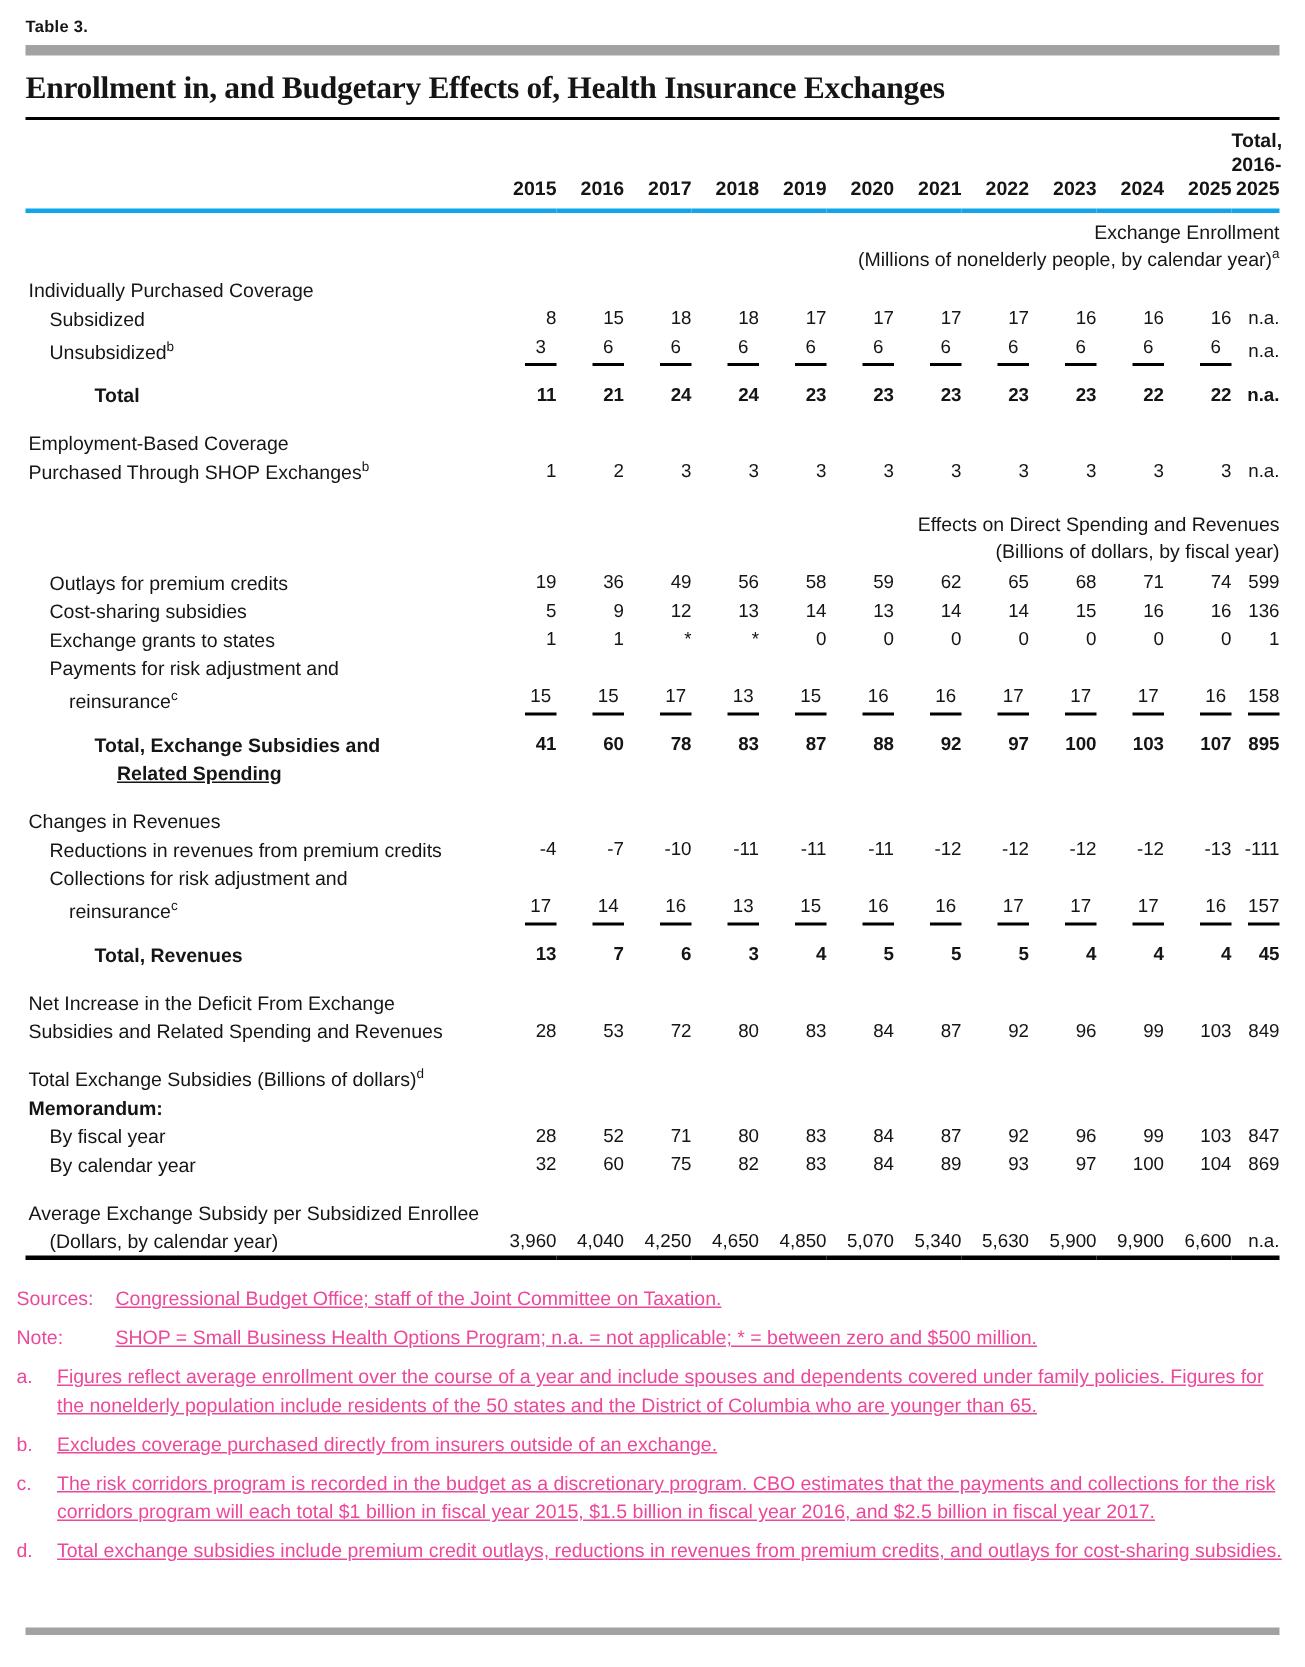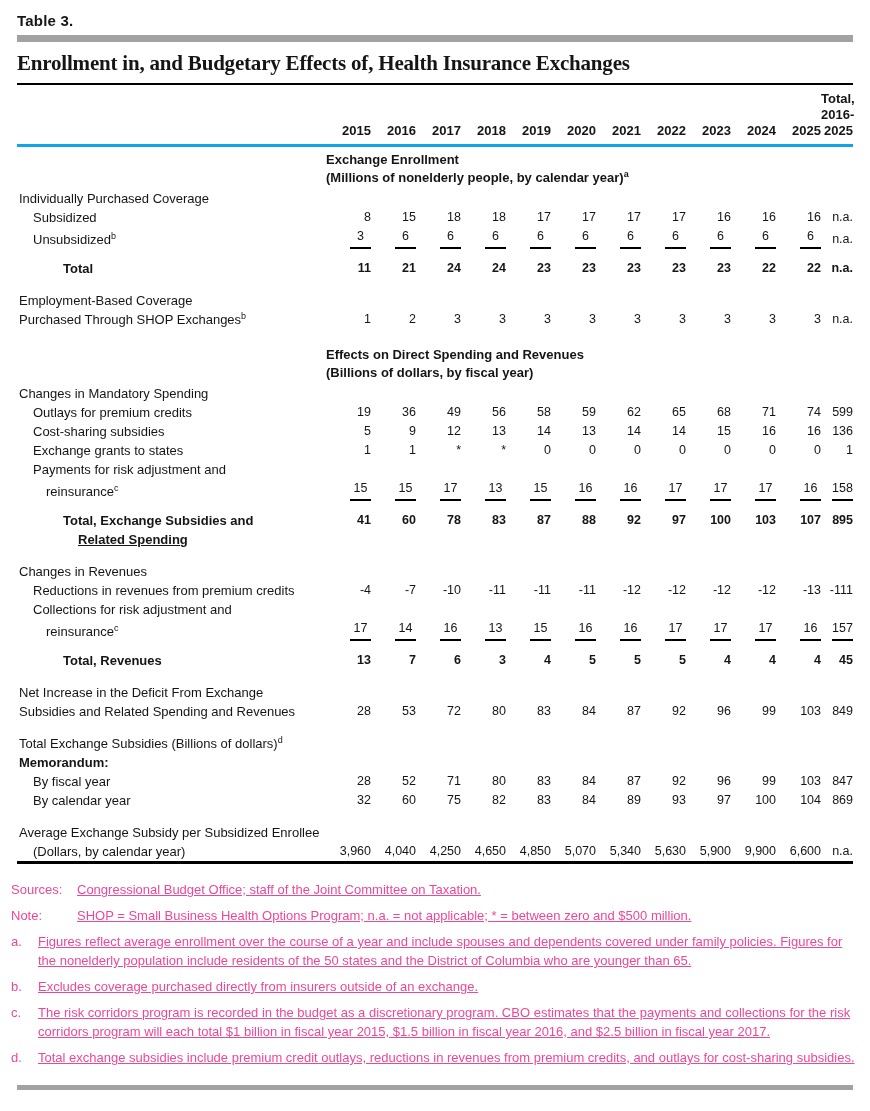--- a/index.html
+++ b/index.html
@@ -3,21 +3,21 @@
 <meta charset="utf-8">
 <style>
   html,body { margin:0; padding:0; background:#fff; }
   body {
     width:870px; height:1111px; overflow:hidden; position:relative;
     font-family:"Liberation Sans", sans-serif; color:#151515;
     -webkit-font-smoothing:antialiased;
   }
   .page { padding:12px 17px 0 17px; }
 
-  .table-label { font-size:15px; font-weight:bold; letter-spacing:0.2px; }
+  .table-label { font-size:11px; font-weight:bold; letter-spacing:0.2px; }
   .gray-bar { height:7px; background:#a2a2a2; margin-top:6px; }
   .doc-title {
     font-family:"Liberation Serif", serif; font-weight:bold;
     font-size:21px; letter-spacing:-0.2px; margin:9px 0 7px 0;
   }
   .title-rule { border-top:2px solid #000; }
 
   table.main { border-collapse:collapse; table-layout:fixed; width:836px; border-bottom:3px solid #000; }
   col.c-lbl { width:309px; }
   col.c-yr  { width:45px; }
@@ -45,21 +45,21 @@
   tr.twoline td.num { vertical-align:top; padding-top:5px; }
   tr.twoline td.lbl { padding-top:5px; }
 
   tr.rul td { padding-bottom:5px; }
   span.u {
     display:inline-block; min-width:21px; text-align:center;
     border-bottom:2.5px solid #000; padding-bottom:1px;
   }
 
   tr.section td.sec {
-    text-align:left; font-weight:bold; font-size:13px;
+    text-align:right; font-weight:normal; font-size:13px;
     line-height:18px; padding:4px 0 2px 0;
   }
   tr.spacer td { height:13px; }
 
   sup { font-size:9px; line-height:0; vertical-align:super; }
 
   .notes { margin:16px 0 0 -6px; width:845px; font-size:13px; line-height:19px; color:#ec4899; }
   .nrow { display:flex; margin-bottom:7px; }
   .nlabel { flex:0 0 66px; }
   .fnmark { flex:0 0 27px; }
@@ -192,23 +192,20 @@
         </tr>
         <tr class="spacer">
           <td colspan="13"></td>
         </tr>
         <tr class="section">
           <td class="lbl"></td>
           <td class="sec" colspan="12">
             <div>Effects on Direct Spending and Revenues</div>
             <div>(Billions of dollars, by fiscal year)</div>
           </td>
-        </tr>
-        <tr class="rlabel">
-          <td class="lbl ind0" colspan="13">Changes in Mandatory Spending</td>
         </tr>
         <tr class="rdata">
           <td class="lbl ind1">Outlays for premium credits</td>
           <td class="num">19</td>
           <td class="num">36</td>
           <td class="num">49</td>
           <td class="num">56</td>
           <td class="num">58</td>
           <td class="num">59</td>
           <td class="num">62</td>

